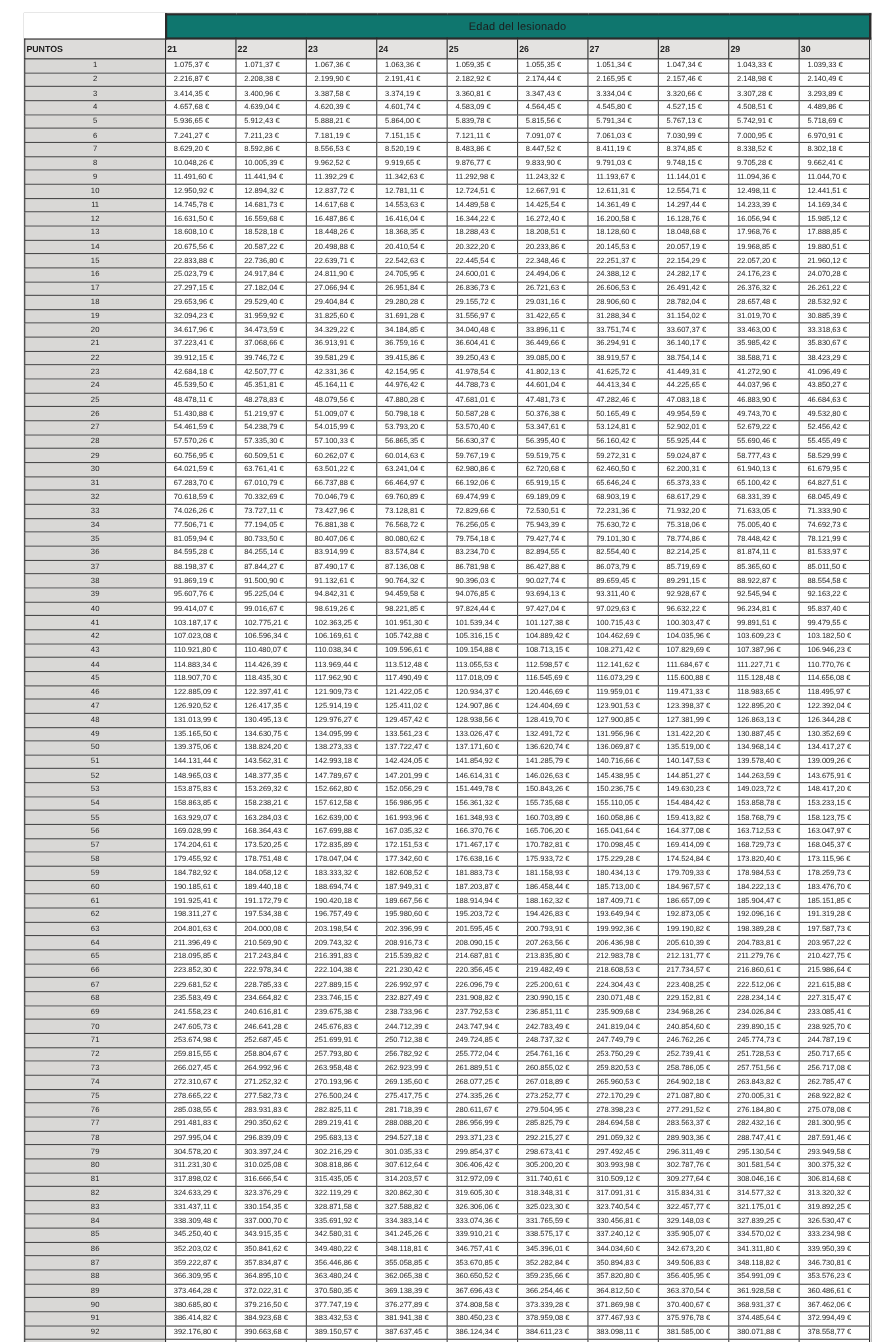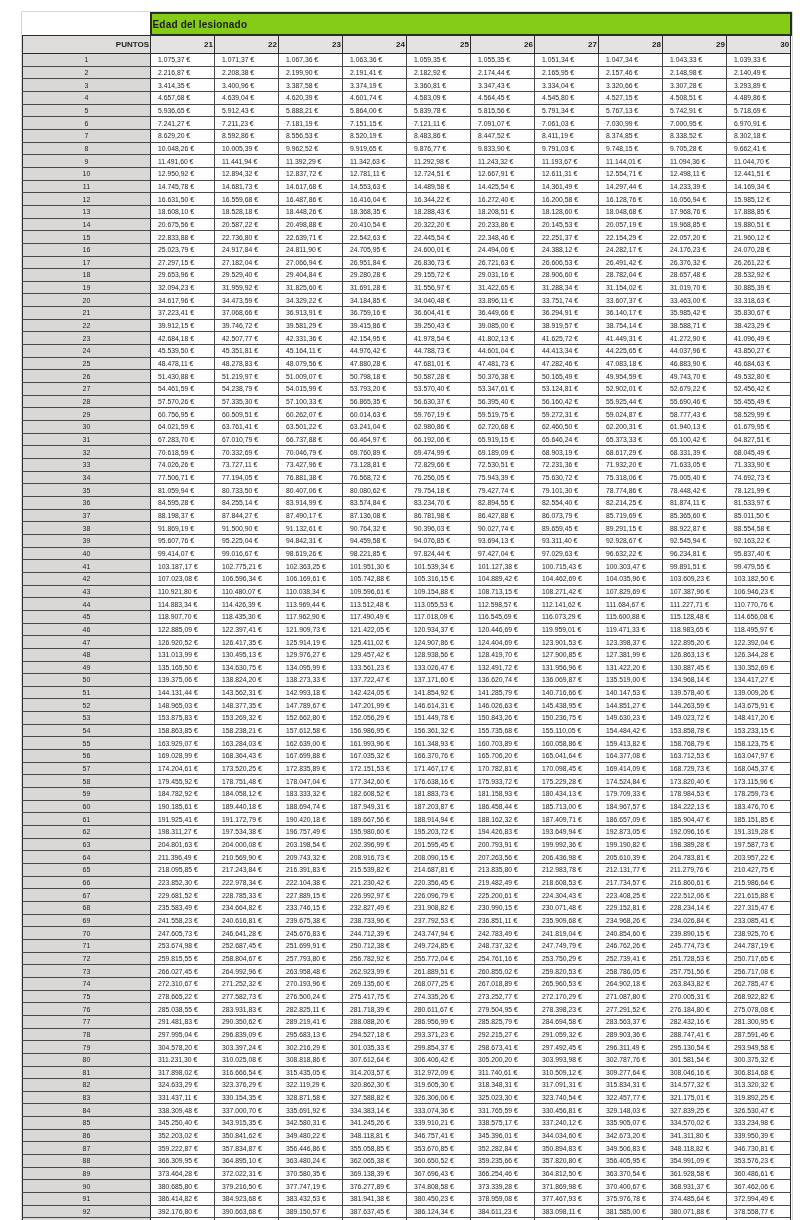--- a/index.html
+++ b/index.html
@@ -18,30 +18,30 @@
     width:768px;
   }
   table.baremo col.c-pts { width:128px; }
   table.baremo col.c-age { width:64px; }
   .corner {
     border:none; background:#ffffff;
   }
   th.title {
     border:2px solid #2b2b2b;
     height:18px;
-    font-size:10px; font-weight:bold;
-    text-align:left; vertical-align:middle;
-    background:#84cc16;
+    font-size:10px; font-weight:normal;
+    text-align:center; vertical-align:middle;
+    background:#0f766e;
     letter-spacing:.2px;
   }
   th.points-h, th.age-h {
     border:1.6px solid #2b2b2b;
     height:15px;
     font-size:8px; font-weight:bold;
-    text-align:right; vertical-align:middle;
+    text-align:left; vertical-align:middle;
     background:#e4e3e1;
   }
   th.points-h { background:#dddcda; }
   tbody td {
     border:1px solid #4a4a4a;
     height:11.66px;
     font-size:6.8px;
     vertical-align:middle;
     padding:0;
     white-space:nowrap;

